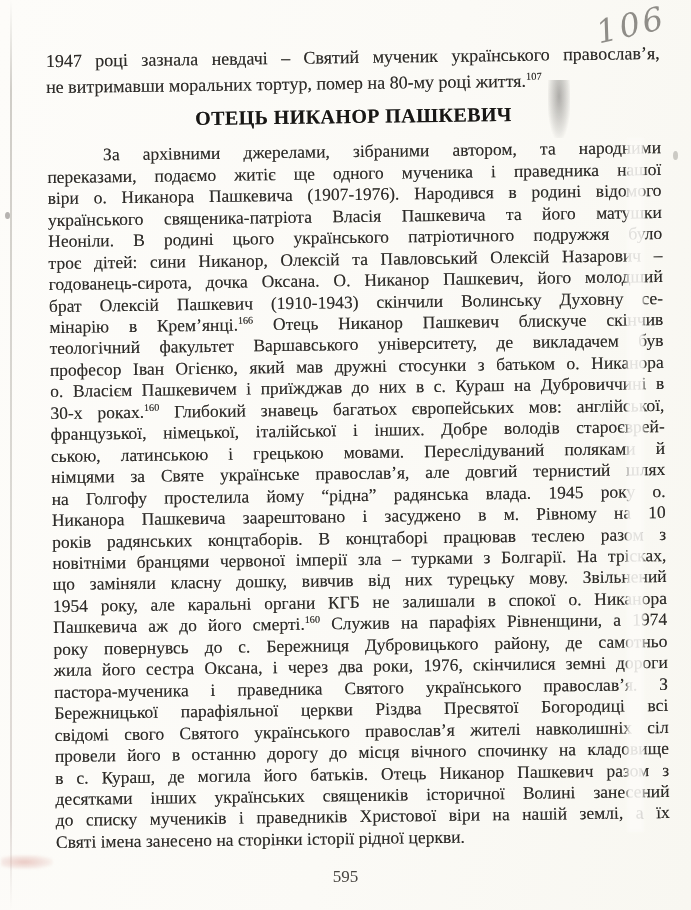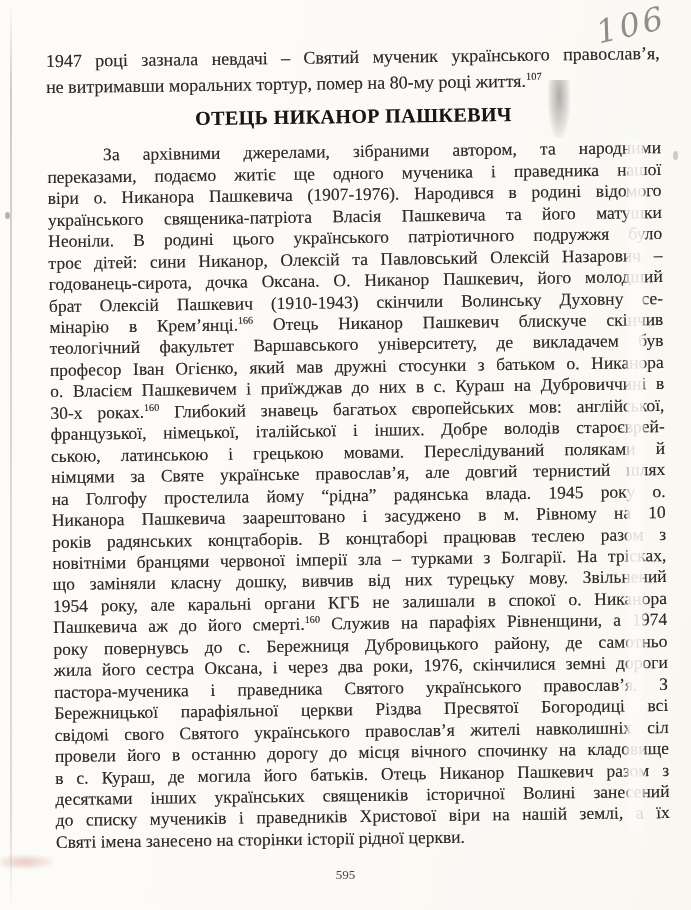--- a/index.html
+++ b/index.html
@@ -56,21 +56,21 @@
     margin-top:8px;font-size:20px;line-height:24px;font-weight:700;
     text-align:center;letter-spacing:.4px;color:#181715;
   }
   .bodytext{margin-top:6px;font-size:17.5px;line-height:21.45px;}
   .tline{text-align:justify;text-align-last:justify;}
   .tline.end{text-align-last:left;}
   .tline.indent{text-indent:56px;}
   sup.fn{font-size:58%;line-height:0;vertical-align:super;letter-spacing:0;}
   .footer{
     position:absolute;left:0;top:867px;width:691px;z-index:2;
-    text-align:center;font-size:13px;color:#47443f;
+    text-align:center;font-size:17px;color:#47443f;
     font-family:"Liberation Serif","DejaVu Serif",serif;
   }
 </style>
 </head>
 <body>
 
 <div id="page">
 
   <div class="edge-line"></div>
   <div class="speck" id="speck-left"></div>

